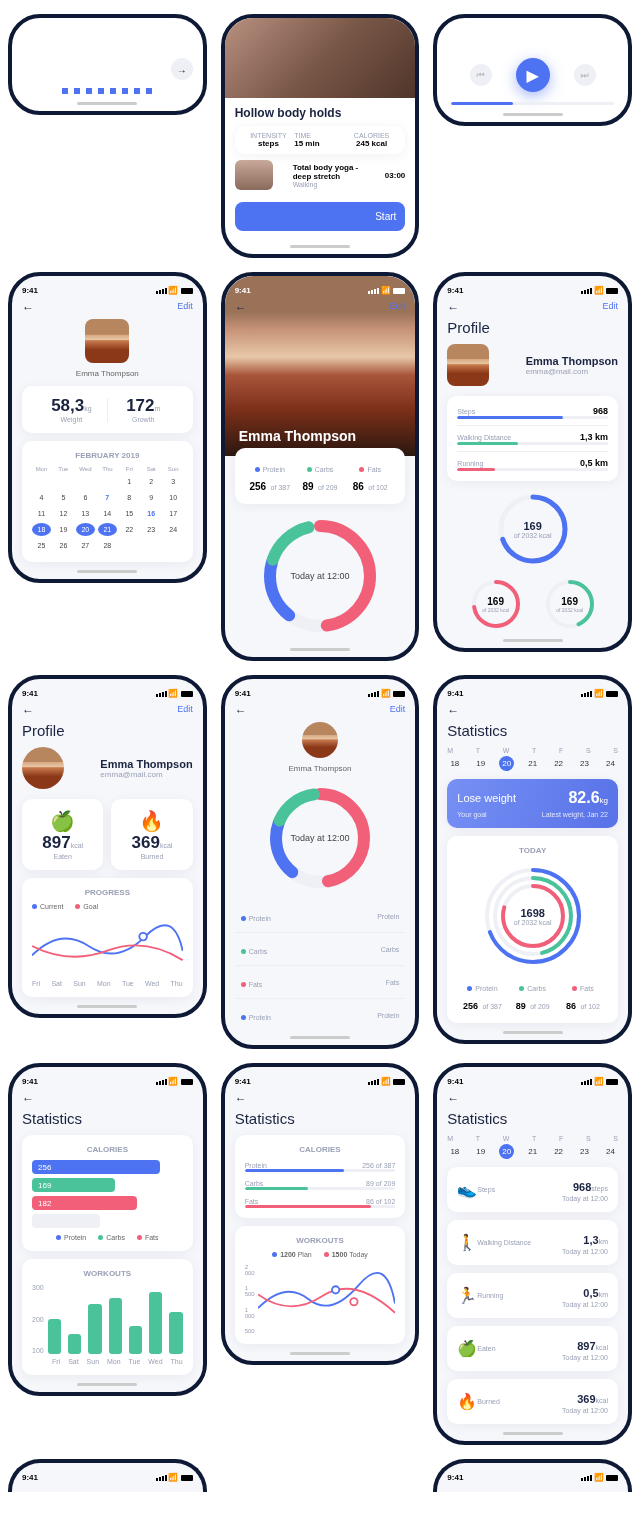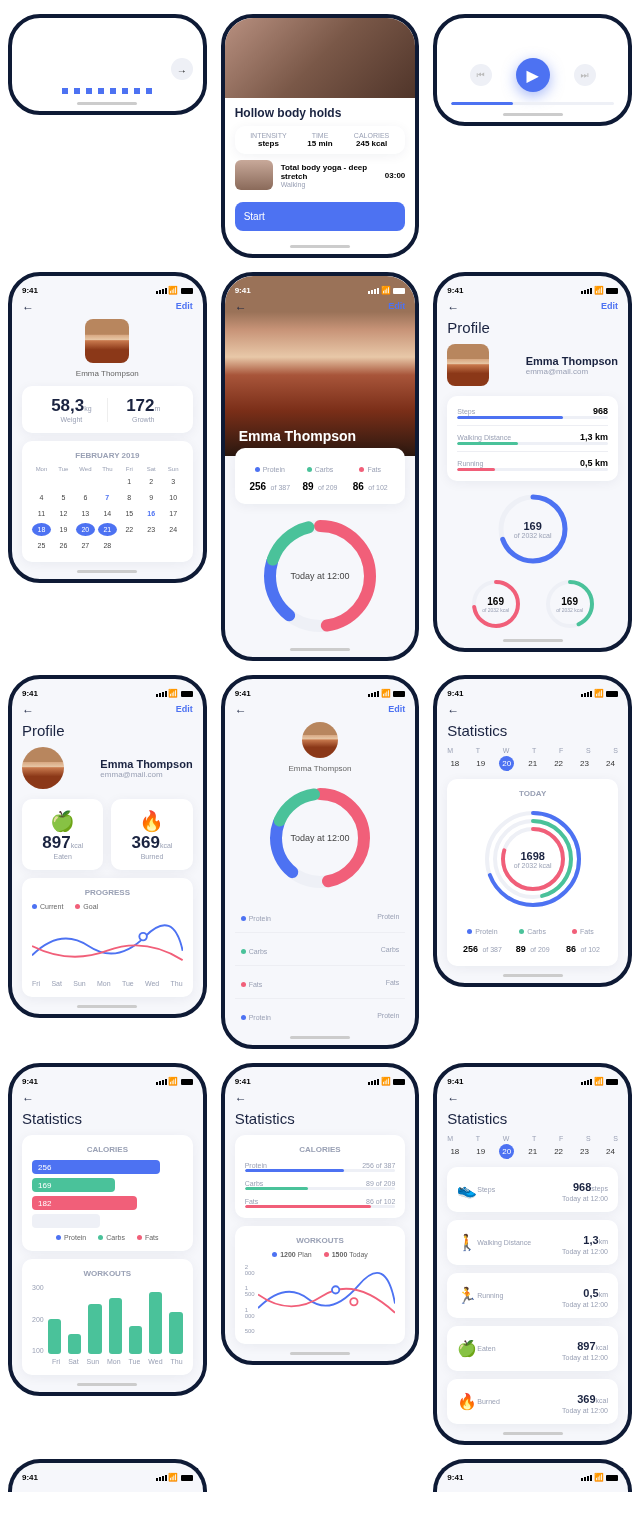--- a/index.html
+++ b/index.html
@@ -20,30 +20,30 @@
 .phone{border:4px solid var(--border);border-radius:var(--radius);background:var(--bg);padding:10px 10px 6px;position:relative;overflow:hidden}
 .phone.nobg{background:#fff}
 .status{display:flex;justify-content:space-between;align-items:center;font-size:8px;font-weight:600;color:#000;margin-bottom:4px}
 .status .ind{display:flex;gap:2px;align-items:center}
 .bars{display:flex;gap:1px;align-items:flex-end}
 .bars i{width:2px;background:#000;display:inline-block}
 .bars i:nth-child(1){height:3px}.bars i:nth-child(2){height:4px}.bars i:nth-child(3){height:5px}.bars i:nth-child(4){height:6px}
 .bat{width:12px;height:6px;background:#000;border-radius:1px}
 .topbar{display:flex;justify-content:space-between;align-items:center;font-size:9px;margin:3px 0 6px}
 .back::before{content:"←";font-size:12px;font-weight:600;color:#1a2340}
-.edit{color:var(--blue);font-weight:700}
+.edit{color:var(--blue);font-weight:400}
 h2{font-size:15px;font-weight:400;margin:0 0 8px;color:var(--txt)}
 .av{width:36px;height:36px;border-radius:50%;overflow:hidden;flex-shrink:0}
 .av.lg{width:42px;height:42px}
 .av.xl{width:44px;height:44px;border-radius:8px}
 .face{width:100%;height:100%;background:linear-gradient(#b8865e 35%,#d8a882 36%,#e8c9a8 48%,#c97a4e 49%,#8b3818 70%)}
 .name{font-size:11px;font-weight:700;color:var(--txt)}
 .mail{font-size:8px;color:var(--sub)}
 .card{background:var(--card);border-radius:10px;padding:10px;box-shadow:0 2px 12px rgba(20,30,60,.06);margin-bottom:8px}
-.btn{background:var(--blue);color:#fff;border:none;border-radius:8px;padding:9px;font-size:10px;font-weight:500;width:100%;text-align:left}
+.btn{background:var(--blue);color:#fff;border:none;border-radius:8px;padding:9px;font-size:10px;font-weight:500;width:100%;text-align:right}
 .row{display:flex;justify-content:space-between;align-items:center}
 .tiny{font-size:7px;color:var(--sub)}
 .mid{font-size:8px;color:var(--sub)}
 .big{font-size:17px;font-weight:800;color:var(--txt)}
 .med{font-size:11px;font-weight:700;color:var(--txt)}
 .dot{width:5px;height:5px;border-radius:50%;display:inline-block;margin-right:3px}
 .bl{background:var(--blue)}.gr{background:var(--green)}.rd{background:var(--red)}
 .bar{height:3px;border-radius:2px;background:#eef0f6;position:relative;overflow:hidden}
 .bar>span{position:absolute;left:0;top:0;bottom:0;border-radius:2px}
 .cal{display:grid;grid-template-columns:repeat(7,1fr);gap:3px;font-size:7px;text-align:center;color:#444}
@@ -89,30 +89,30 @@
 
 <div class="phone nobg" style="padding:0 0 6px">
  <div style="height:80px;background:linear-gradient(135deg,#b89080,#7a5848,#50352a)"></div>
  <div style="padding:8px 10px 0">
   <div class="med" style="font-size:12px;margin-bottom:6px">Hollow body holds</div>
   <div class="row card" style="padding:6px 8px;margin-bottom:6px">
    <div style="text-align:center;flex:1">
             <div class="tiny">INTENSITY</div>
             <div style="font-size:8px;font-weight:600">steps</div>
           </div>
-   <div style="text-align:center;flex:1">
+   <div style="text-align:left;flex:1">
             <div class="tiny">TIME</div>
             <div style="font-size:8px;font-weight:600">15 min</div>
           </div>
    <div style="text-align:center;flex:1">
             <div class="tiny">CALORIES</div>
             <div style="font-size:8px;font-weight:600">245 kcal</div>
           </div>
   </div>
-  <div class="row" style="gap:8px;margin-bottom:6px">
+  <div class="row" style="gap:20px;margin-bottom:6px">
    <div class="thumb"></div>
    <div style="flex:1">
             <div style="font-size:8px;font-weight:700">Total body yoga - deep stretch</div>
             <div class="tiny">Walking</div>
           </div>
    <div style="font-size:8px;font-weight:700">03:00</div>
   </div>
  </div>
  <div style="padding:6px 10px"><button class="btn">Start</button></div>
  <div class="homebar"></div>
@@ -482,20 +482,30 @@
       </div>
  <div class="days">
         <span>18</span>
         <span>19</span>
         <span class="on">20</span>
         <span>21</span>
         <span>22</span>
         <span>23</span>
         <span>24</span>
       </div>
+ <div class="card" style="background:linear-gradient(110deg,#7690f5,#5872e8);color:#fff">
+  <div class="row">
+          <span style="font-size:11px">Lose weight</span>
+          <span><span style="font-size:16px;font-weight:700">82.6</span><span style="font-size:8px">kg</span></span>
+        </div>
+  <div class="row" style="margin-top:4px;opacity:.8">
+          <span style="font-size:7px">Your goal</span>
+          <span style="font-size:7px">Latest weight, Jan 22</span>
+        </div>
+ </div>
  <div class="card">
   <div class="mid" style="text-align:center;font-weight:600">TODAY</div>
   <div class="ring" style="width:110px;height:110px;margin:6px auto">
    <svg width="110" height="110">
     <circle cx="55" cy="55" r="46" fill="none" stroke="#eef0f6" stroke-width="4"></circle>
             <circle cx="55" cy="55" r="46" fill="none" stroke="var(--blue)" stroke-width="4" stroke-dasharray="200 289" stroke-linecap="round"></circle>
     <circle cx="55" cy="55" r="38" fill="none" stroke="#eef0f6" stroke-width="4"></circle>
             <circle cx="55" cy="55" r="38" fill="none" stroke="var(--green)" stroke-width="4" stroke-dasharray="110 239" stroke-linecap="round"></circle>
     <circle cx="55" cy="55" r="30" fill="none" stroke="#eef0f6" stroke-width="4"></circle>
             <circle cx="55" cy="55" r="30" fill="none" stroke="var(--red)" stroke-width="4" stroke-dasharray="150 188" stroke-linecap="round"></circle>

